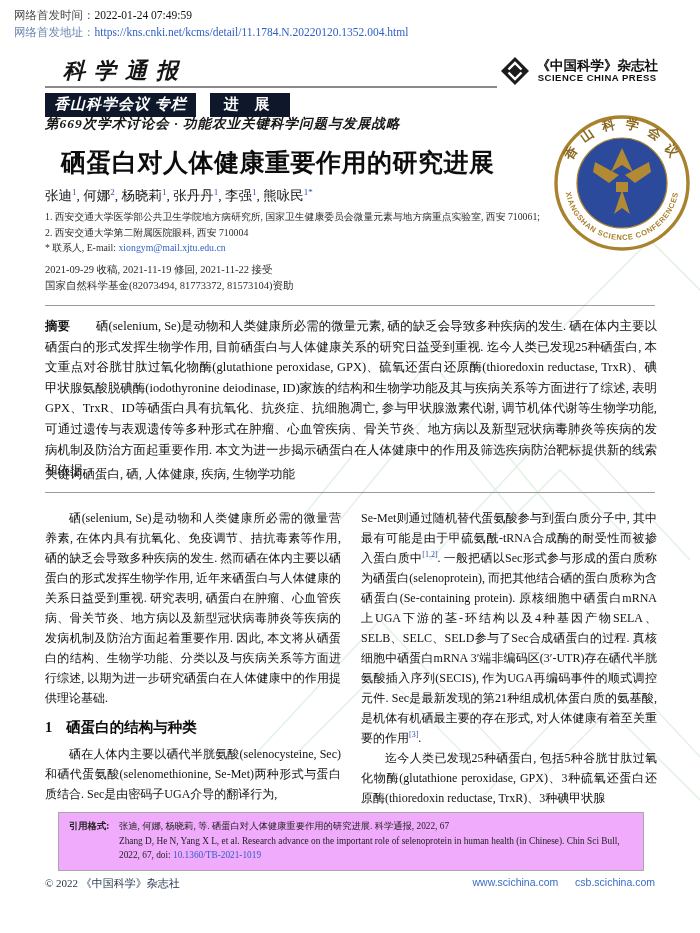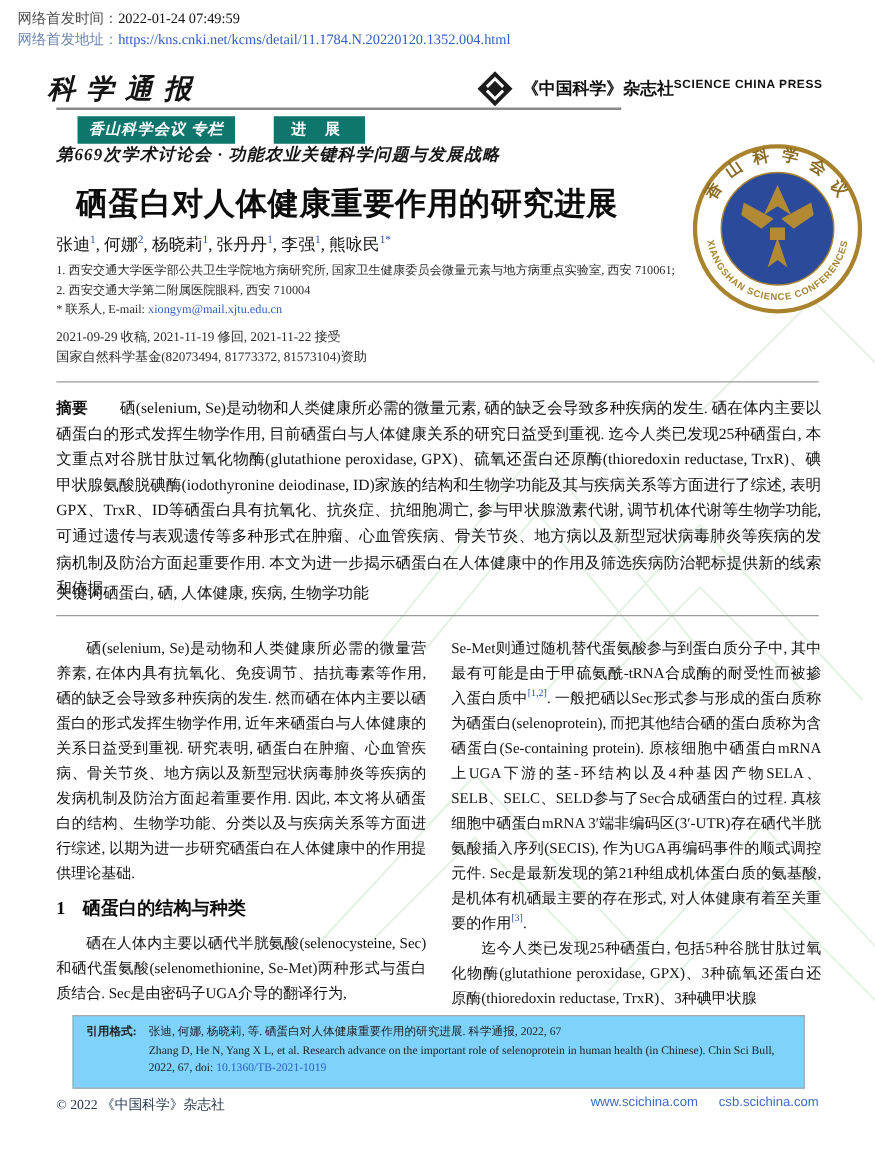--- a/index.html
+++ b/index.html
@@ -11,30 +11,30 @@
   .watermark { position:absolute; left:0; top:0; width:700px; height:933px; z-index:0; pointer-events:none; }
 
   
   .preprint { position:absolute; top:7px; left:14px; font-size:11.5px; line-height:17px; font-family:"Liberation Serif",serif; }
   .preprint .lbl1 { color:#4a4a4a; }
   .preprint .val1 { color:#111; }
   .preprint .lbl2 { color:#6b86b0; }
   .preprint a.url { color:#2f5fc4; text-decoration:none; }
 
   
-  .header-row { position:absolute; top:56px; left:38px; right:42px; display:flex; justify-content:space-between; align-items:flex-start;text-align:center; }
+  .header-row { position:absolute; top:56px; left:63px; right:42px; display:flex; justify-content:space-between; align-items:flex-start;text-align:center; }
   .masthead { font-size:22px; font-weight:bold; font-style:italic; letter-spacing:9px; font-family:"Liberation Serif",serif; color:#141414; }
   .masthead-rule { position:absolute; top:86px; left:45px; width:452px; height:2px; background:#8a8a8a; }
   .publisher { display:flex; align-items:center; gap:7px; }
-  .publisher .txt { display:flex; flex-direction:row; line-height:1.15; }
+  .publisher .txt { display:flex; flex-direction:column; line-height:1.15; }
   .publisher .cn { font-size:13.5px; font-weight:bold; color:#101010; }
   .publisher .en { font-size:9.5px; font-weight:bold; letter-spacing:0.5px; font-family:"Liberation Sans",sans-serif; color:#101010; }
 
   .badges-row { position:absolute; top:93px; left:45px; display:flex; gap:14px; }
-  .badge { background:#0f766e; color:#fff; font-size:12px; padding:2px 9px 3px; font-style:italic; font-weight:bold; letter-spacing:1px;margin-left:17px; }
+  .badge { background:#0f172a; color:#fff; font-size:15px; padding:2px 9px 3px; font-style:italic; font-weight:bold; letter-spacing:1px; }
   .badge.progress { font-style:normal; letter-spacing:6px; padding:2px 14px 3px; }
 
   .conference { position:absolute; top:115px; left:45px; font-size:13.5px; font-weight:bold; font-style:italic; letter-spacing:1px; color:#161616; }
 
   
   .seal { position:absolute; left:551px; top:112px; width:142px; height:142px; z-index:2; }
 
   
   .title { position:absolute; top:146px; left:45px; width:500px; font-size:25px; font-weight:bold; color:#0d0d0d; letter-spacing:0.5px;margin-left:16px; }
   .authors { position:absolute; top:186px; left:45px; font-size:13.5px; color:#151515; }
@@ -54,21 +54,21 @@
 
   
   .columns { position:absolute; top:508px; left:45px; width:612px; height:300px; display:flex; gap:20px; overflow:hidden; }
   .col { width:296px; font-size:12px; line-height:20px; text-align:justify; color:#111; }
   .col p.ind { text-indent:2em; }
   .col .ref { color:#2e4fa3; font-size:8px; vertical-align:super; line-height:0; }
   .sec-head { font-size:14.5px; font-weight:bold; margin:9px 0 7px; color:#0d0d0d; }
   .sec-head .no { margin-right:14px; }
 
   
-  .cite-box { position:absolute; top:812px; left:58px; width:586px; background:#7dd3fc; border:1px solid #a8a8a8; padding:6px 10px 7px; font-size:9.3px; line-height:14.5px; color:#222; }
+  .cite-box { position:absolute; top:812px; left:58px; width:586px; background:#f0abfc; border:1px solid #a8a8a8; padding:6px 10px 7px; font-size:9.3px; line-height:14.5px; color:#222; }
   .cite-row { display:flex; }
   .cite-label { width:50px; font-weight:bold; flex:none; }
   .cite-body { flex:1; }
   .cite-body a.doi { color:#2f5fc4; text-decoration:none; }
 
   
   .footer { position:absolute; top:876px; left:45px; right:45px; display:flex; justify-content:space-between; font-size:11px; }
   .footer .copy { color:#26364f; }
   .footer .links a { color:#3a6bc7; text-decoration:none; margin-left:14px; font-family:"Liberation Sans",sans-serif; font-size:10.5px; }
 </style>

